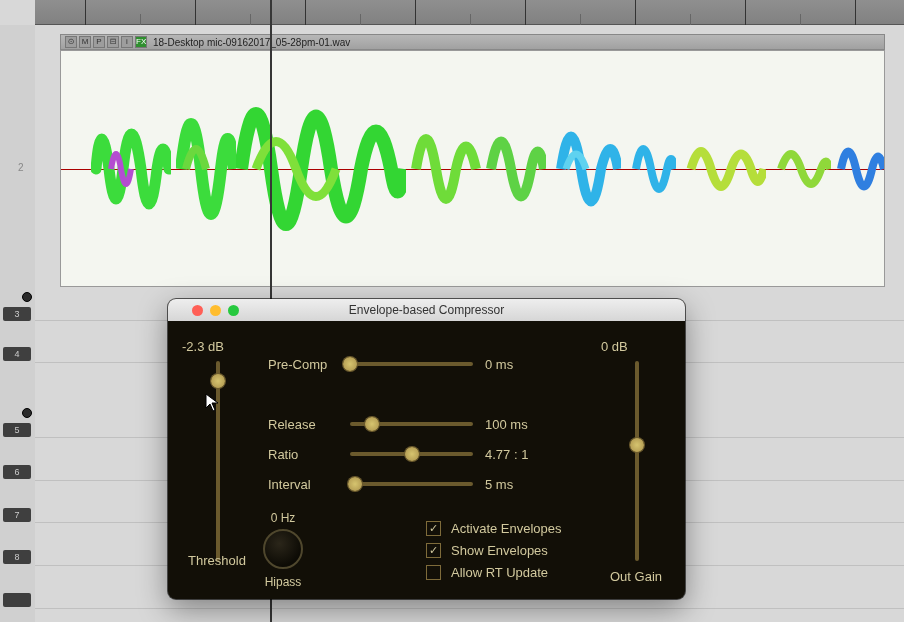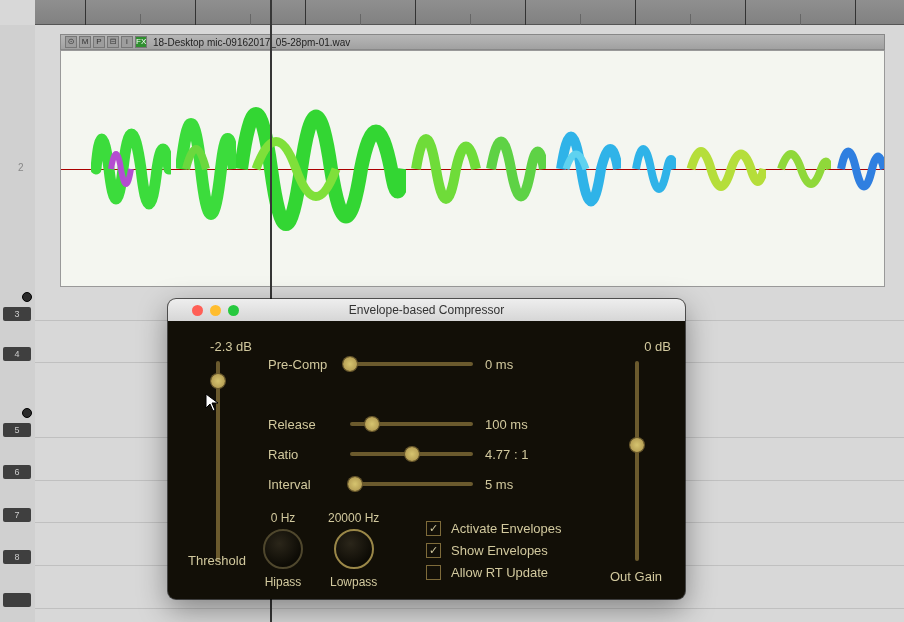--- a/index.html
+++ b/index.html
@@ -92,21 +92,21 @@
     font-size:12px; color:#333; position:relative;
   }
   .traffic{display:flex; gap:7px; align-items:center;}
   .tdot{width:11px;height:11px;border-radius:50%;}
   .tred{background:#ff5f56;} .tyel{background:#ffbd2e;} .tgrn{background:#27c93f;}
   .titlebar .text{position:absolute; left:0; right:0; text-align:center; pointer-events:none;}
 
   .plug-body{position:relative; width:100%; height:278px;}
 
   .vlabel{
-    position:absolute; font-size:13px; color:#d2c99e; text-align:right;
+    position:absolute; font-size:13px; color:#d2c99e; text-align:left;
     width:70px;
   }
   .vslider-track{
     position:absolute; width:4px; background:#6b5a2d; border-radius:2px;
   }
   .vslider-thumb{
     position:absolute; width:14px; height:14px; border-radius:50%;
     background:radial-gradient(#d6c46f,#a9904a);
     transform:translate(-50%,-50%);
     box-shadow:0 0 0 1px #6b5a2d;
@@ -319,25 +319,20 @@
           <div class="hs-thumb" style="left:4%"></div>
         </div>
       <div class="hs-val">5 ms</div>
     </div>
 
     <div class="knob-group" style="left:95px; top:190px">
       <div class="knob-val">0 Hz</div>
       <div class="knob"></div>
       <div class="knob-cap">Hipass</div>
     </div>
-    <div class="knob-group" style="left:160px; top:190px">
-      <div class="knob-val">20000 Hz</div>
-      <div class="knob" style="border-color:#9a8748"></div>
-      <div class="knob-cap">Lowpass</div>
-    </div>
 
     <div class="check-row" style="left:258px; top:200px">
       <div class="cbox">✓</div>
       <span>Activate Envelopes</span>
     </div>
     <div class="check-row" style="left:258px; top:222px">
       <div class="cbox">✓</div>
       <span>Show Envelopes</span>
     </div>
     <div class="check-row" style="left:258px; top:244px">

